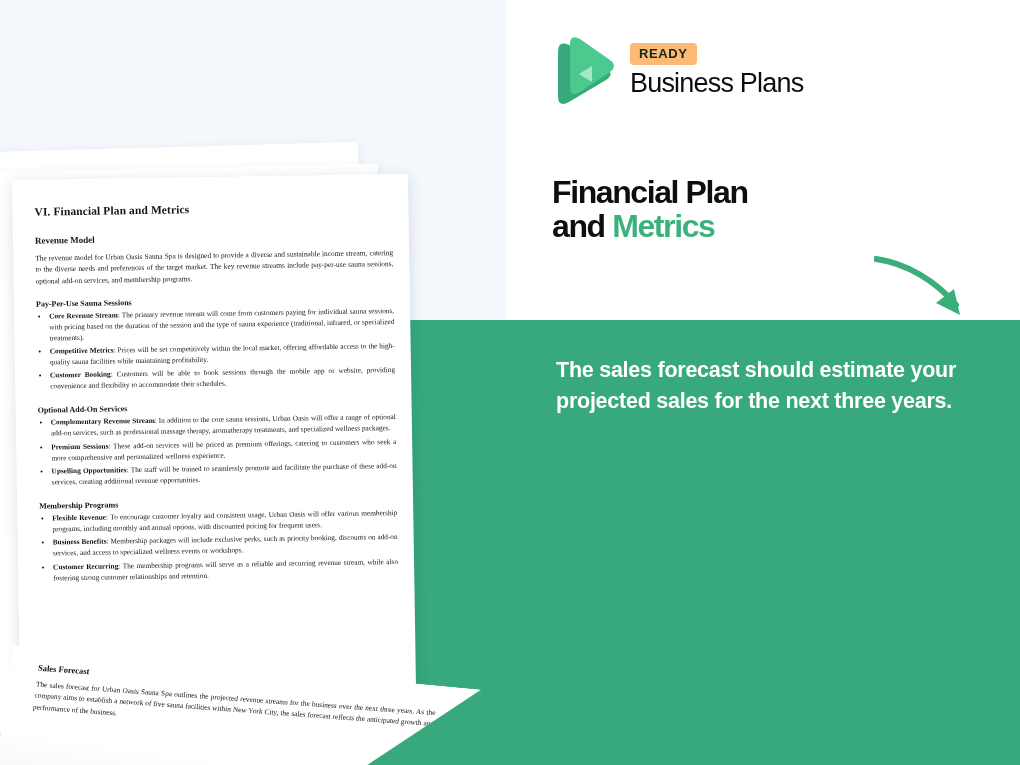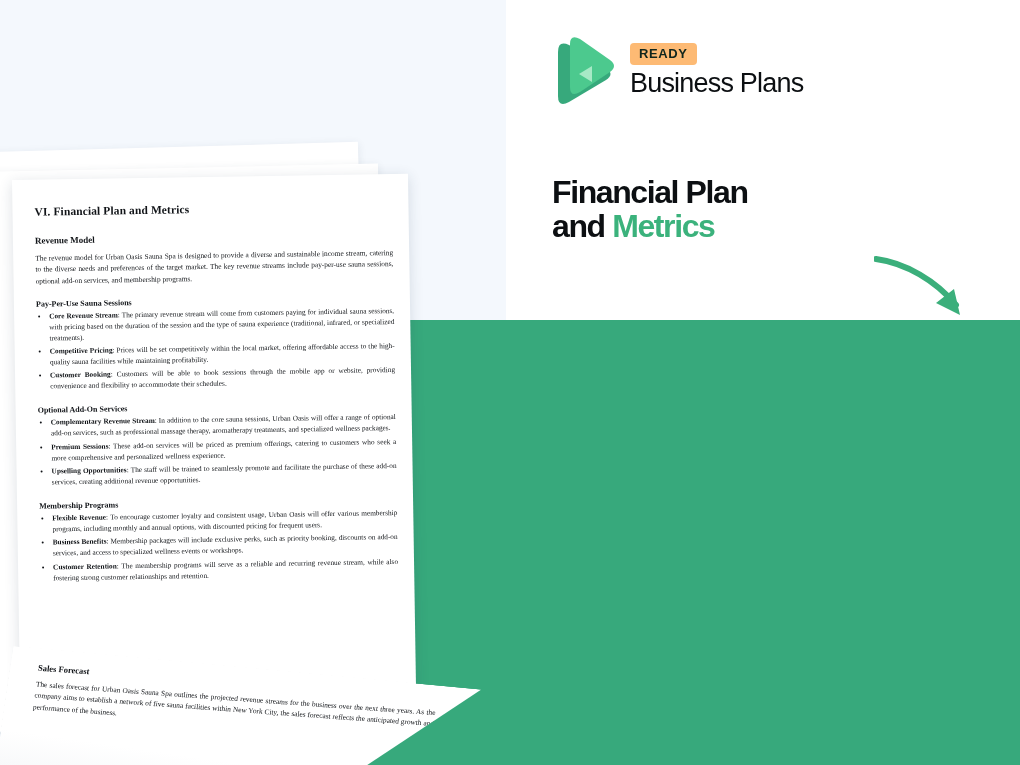--- a/index.html
+++ b/index.html
@@ -166,34 +166,34 @@
       <div class="front-page">
         <div class="doc">
           <h1>VI. Financial Plan and Metrics</h1>
           <h2>Revenue Model</h2>
           <p>The revenue model for Urban Oasis Sauna Spa is designed to provide a diverse and sustainable income stream, catering to the diverse needs and preferences of the target market. The key revenue streams include pay-per-use sauna sessions, optional add-on services, and membership programs.</p>
 
           <div id="doc-sections">
               <h3>Pay-Per-Use Sauna Sessions</h3>
               <ul>
                 <li><b>Core Revenue Stream</b>: The primary revenue stream will come from customers paying for individual sauna sessions, with pricing based on the duration of the session and the type of sauna experience (traditional, infrared, or specialized treatments).</li>
-                <li><b>Competitive Pricing</b>: Prices will be set competitively within the local market, offering affordable access to the high-quality sauna facilities while maintaining profitability.</li>
+                <li><b>Competitive Metrics</b>: Prices will be set competitively within the local market, offering affordable access to the high-quality sauna facilities while maintaining profitability.</li>
                 <li><b>Customer Booking</b>: Customers will be able to book sessions through the mobile app or website, providing convenience and flexibility to accommodate their schedules.</li>
               </ul>
               <h3>Optional Add-On Services</h3>
               <ul>
                 <li><b>Complementary Revenue Stream</b>: In addition to the core sauna sessions, Urban Oasis will offer a range of optional add-on services, such as professional massage therapy, aromatherapy treatments, and specialized wellness packages.</li>
                 <li><b>Premium Sessions</b>: These add-on services will be priced as premium offerings, catering to customers who seek a more comprehensive and personalized wellness experience.</li>
                 <li><b>Upselling Opportunities</b>: The staff will be trained to seamlessly promote and facilitate the purchase of these add-on services, creating additional revenue opportunities.</li>
               </ul>
               <h3>Membership Programs</h3>
               <ul>
                 <li><b>Flexible Revenue</b>: To encourage customer loyalty and consistent usage, Urban Oasis will offer various membership programs, including monthly and annual options, with discounted pricing for frequent users.</li>
                 <li><b>Business Benefits</b>: Membership packages will include exclusive perks, such as priority booking, discounts on add-on services, and access to specialized wellness events or workshops.</li>
-                <li><b>Customer Retention</b>: The membership programs will serve as a reliable and recurring revenue stream, while also fostering strong customer relationships and retention.</li>
+                <li><b>Customer Recurring</b>: The membership programs will serve as a reliable and recurring revenue stream, while also fostering strong customer relationships and retention.</li>
               </ul>
             </div>
         </div>
       </div>
 
       <div class="curl">
         <div class="curl-text">
           <h3>Sales Forecast</h3>
           <p>The sales forecast for Urban Oasis Sauna Spa outlines the projected revenue streams for the business over the next three years. As the company aims to establish a network of five sauna facilities within New York City, the sales forecast reflects the anticipated growth and performance of the business.</p>
         </div>
@@ -223,15 +223,16 @@
     </div>
 
     <div class="arrow">
       <svg width="110" height="72" viewBox="0 0 110 72" xmlns="http://www.w3.org/2000/svg">
         <path d="M2 6 C32 10 62 28 82 52" stroke="#3BAF7B" stroke-width="6" fill="none" stroke-linecap="round"></path>
         <path d="M62 50 L86 62 L80 36 Z" fill="#3BAF7B"></path>
       </svg>
     </div>
 
     <div class="body-copy" id="body-copy">
+        <p>The sales forecast should estimate your projected sales for the next three years.</p>
       </div>
   </div>
 </div>
 
 </body></html>

